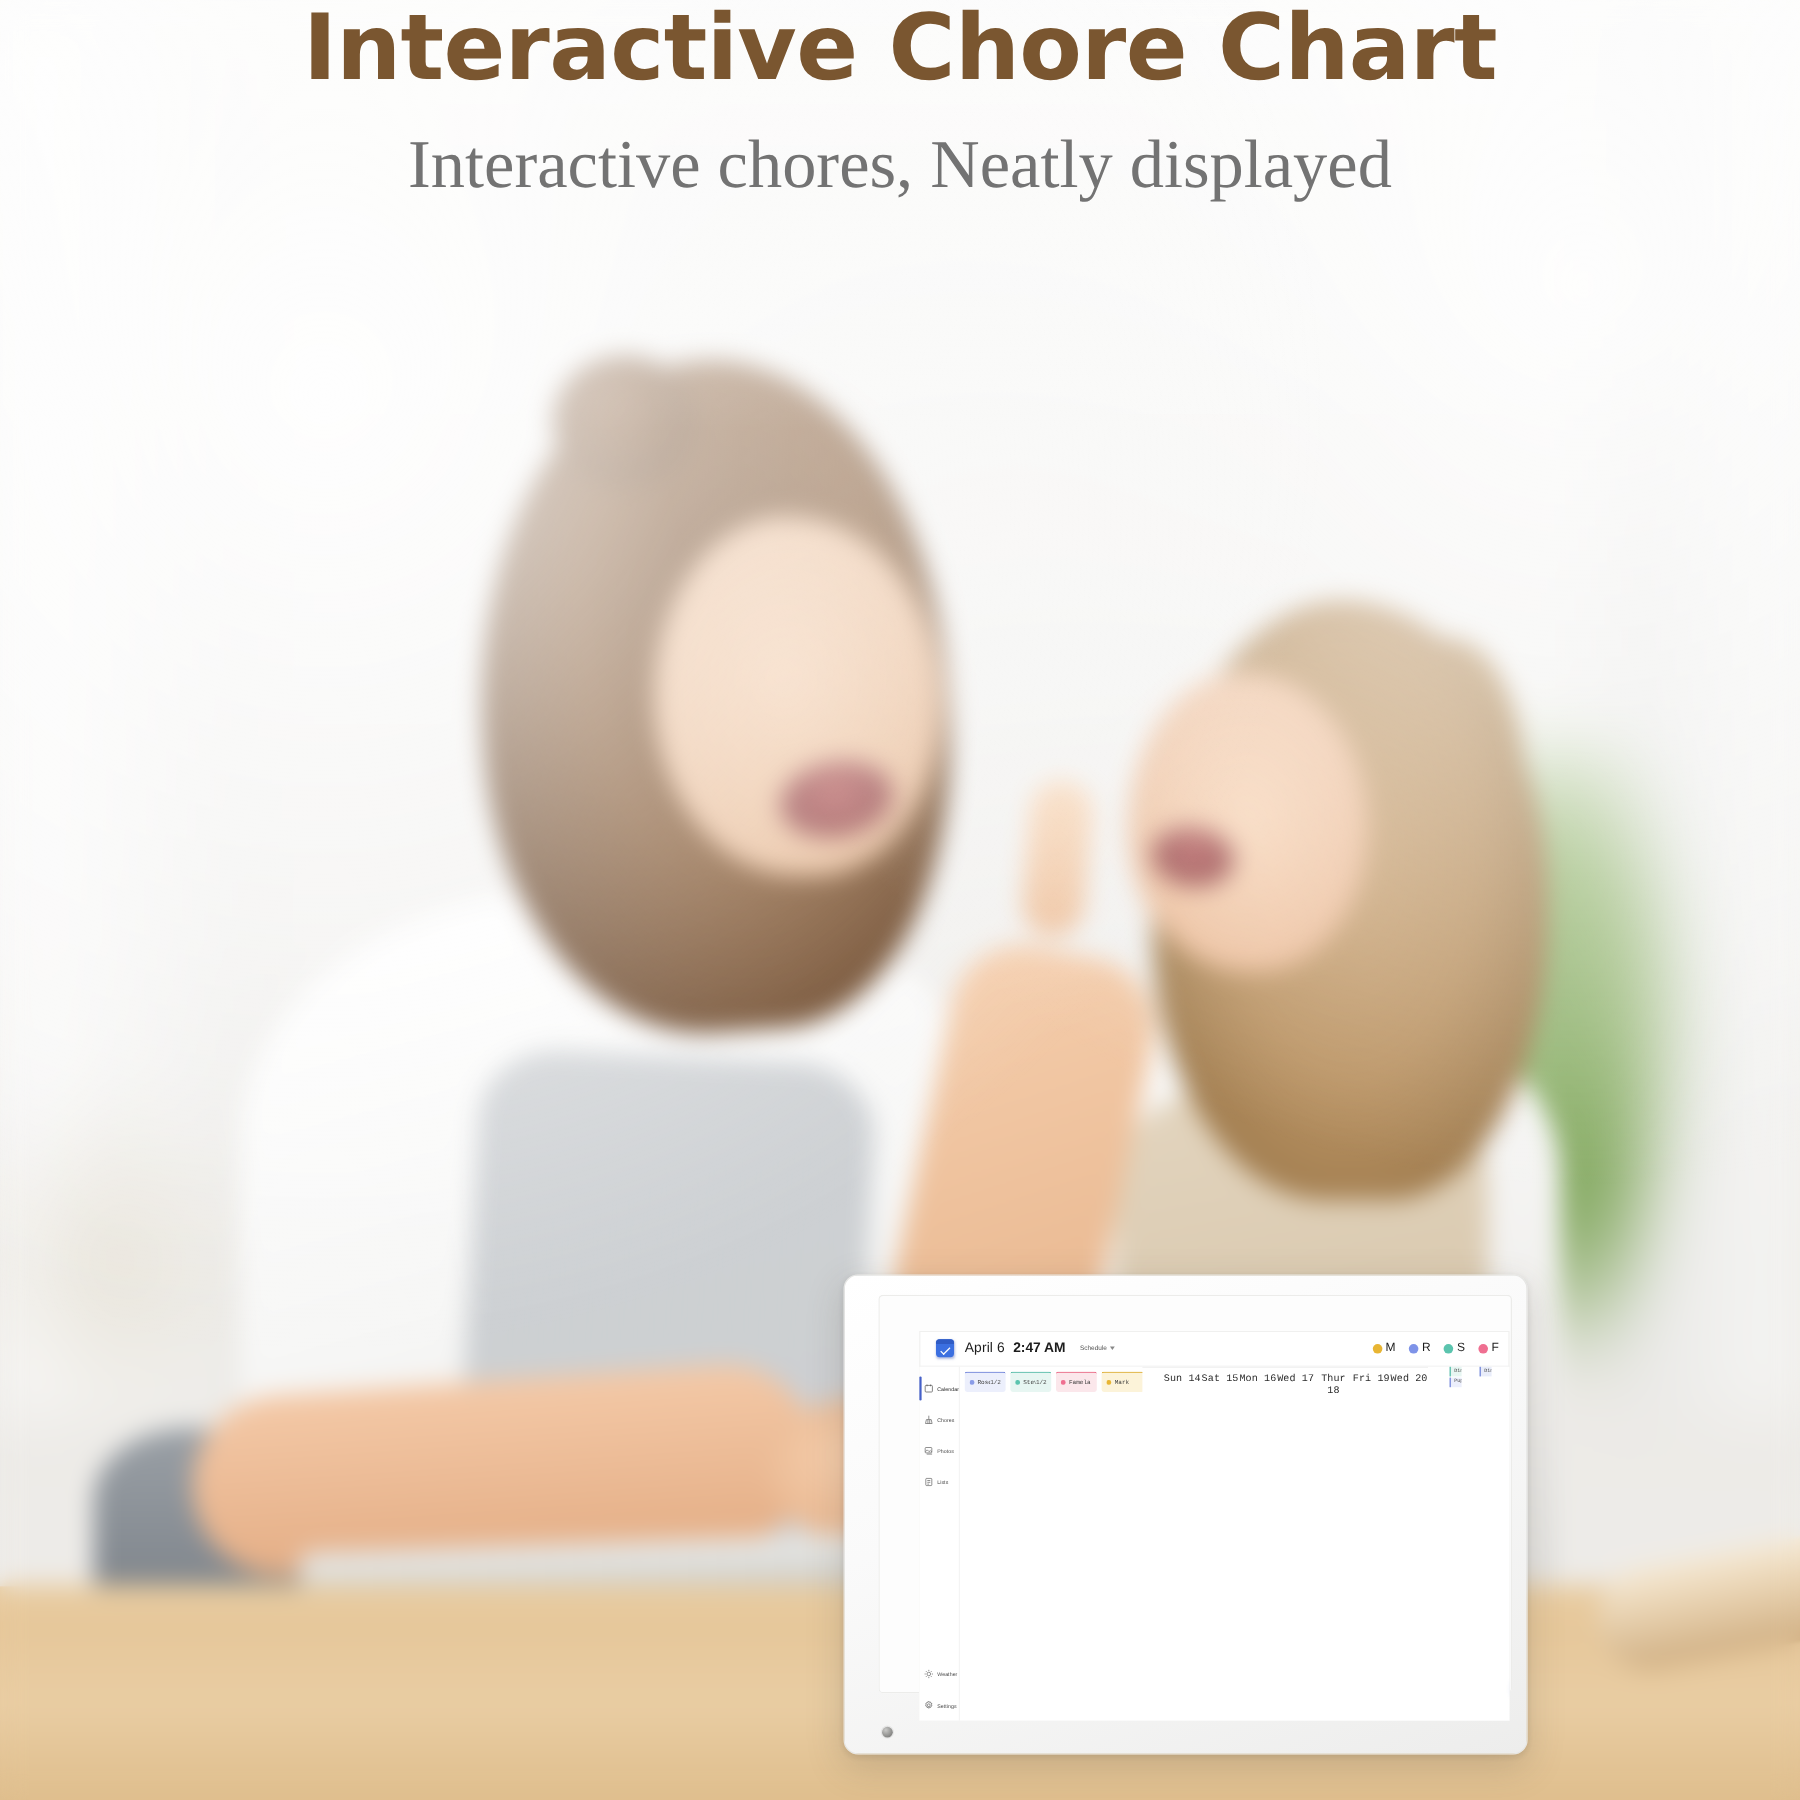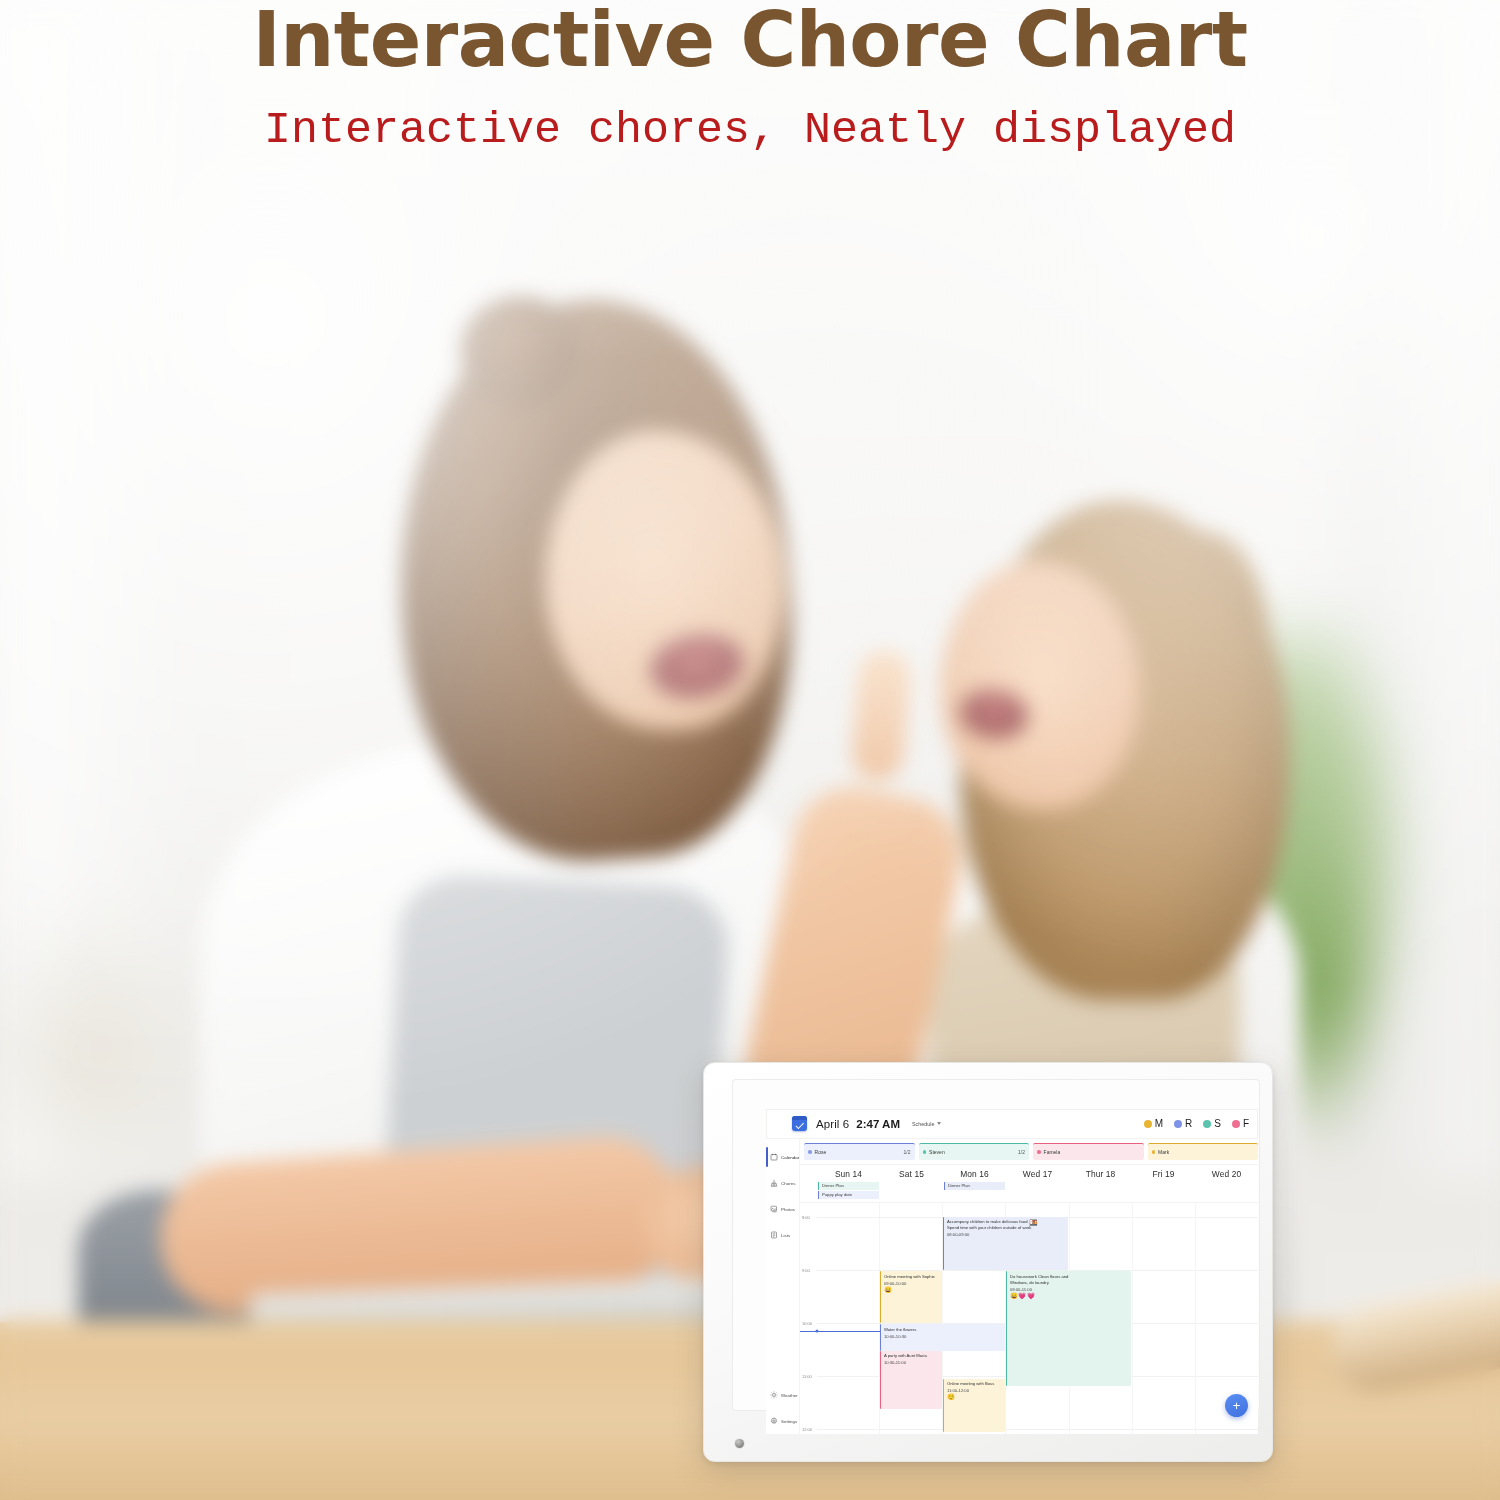--- a/index.html
+++ b/index.html
@@ -22,24 +22,24 @@
   .promo-title {
     font-family: "DejaVu Sans", sans-serif;
     font-size: 76px;
     font-weight: 700;
     color: #7a5630;
     letter-spacing: -0.5px;
     line-height: 1.05;
   }
   .promo-sub {
     margin-top: 22px;
-    font-family: Liberation Mono, monospace;
-    font-size: 45px;
+    font-family: Liberation Serif, serif;
+    font-size: 57px;
     font-weight: 400;
-    color: #b91c1c;
+    color: #737373;
     line-height: 1.27;
   }
 
   
   .scene {
     position: absolute;
     inset: 0;
     overflow: hidden;
     background:
       linear-gradient(180deg, #f4f4f2 0%, #f2f1ef 52%, #eceae6 70%, #efedea 100%);
@@ -257,21 +257,21 @@
     font-size: 5px;
     color: #2a2a2a;
     box-shadow: inset 0 0 0 1px #f0f0ef;
   }
 
   
   .topbar {
     display: flex;
     align-items: center;
     height: 30px;
-    padding: 0 9px 0 16px;
+    padding: 0 9px 0 4px;
     flex: 0 0 auto;
     border-bottom: 1px solid #f2f2f2;
   }
   .app-logo {
     width: 34px;
     display: flex; align-items: center; justify-content: center;
     flex: 0 0 auto;
   }
   .cal-icon {
     width: 15px; height: 15px;
@@ -357,24 +357,25 @@
     width: 8px; height: 8px;
     flex: 0 0 auto;
     display: flex; align-items: center; justify-content: center;
   }
   .nav-glyph svg { width: 8px; height: 8px; display: block; }
   .nav-label { white-space: nowrap; letter-spacing: .05px; }
   .nav-spacer { flex: 1 1 auto; }
 
   .calendar-pane {
     flex: 1 1 auto;
-    display: flex; flex-direction: column;
+    display: flex; flex-direction: row;
     min-width: 0;
     position: relative;
     background: #fff;
+    font-family: Liberation Mono, monospace;
   }
 
   
   .member-row {
     display: flex;
     gap: 4px;
     padding: 4px 0 4px 4px;
     flex: 0 0 auto;
     overflow: hidden;
   }

